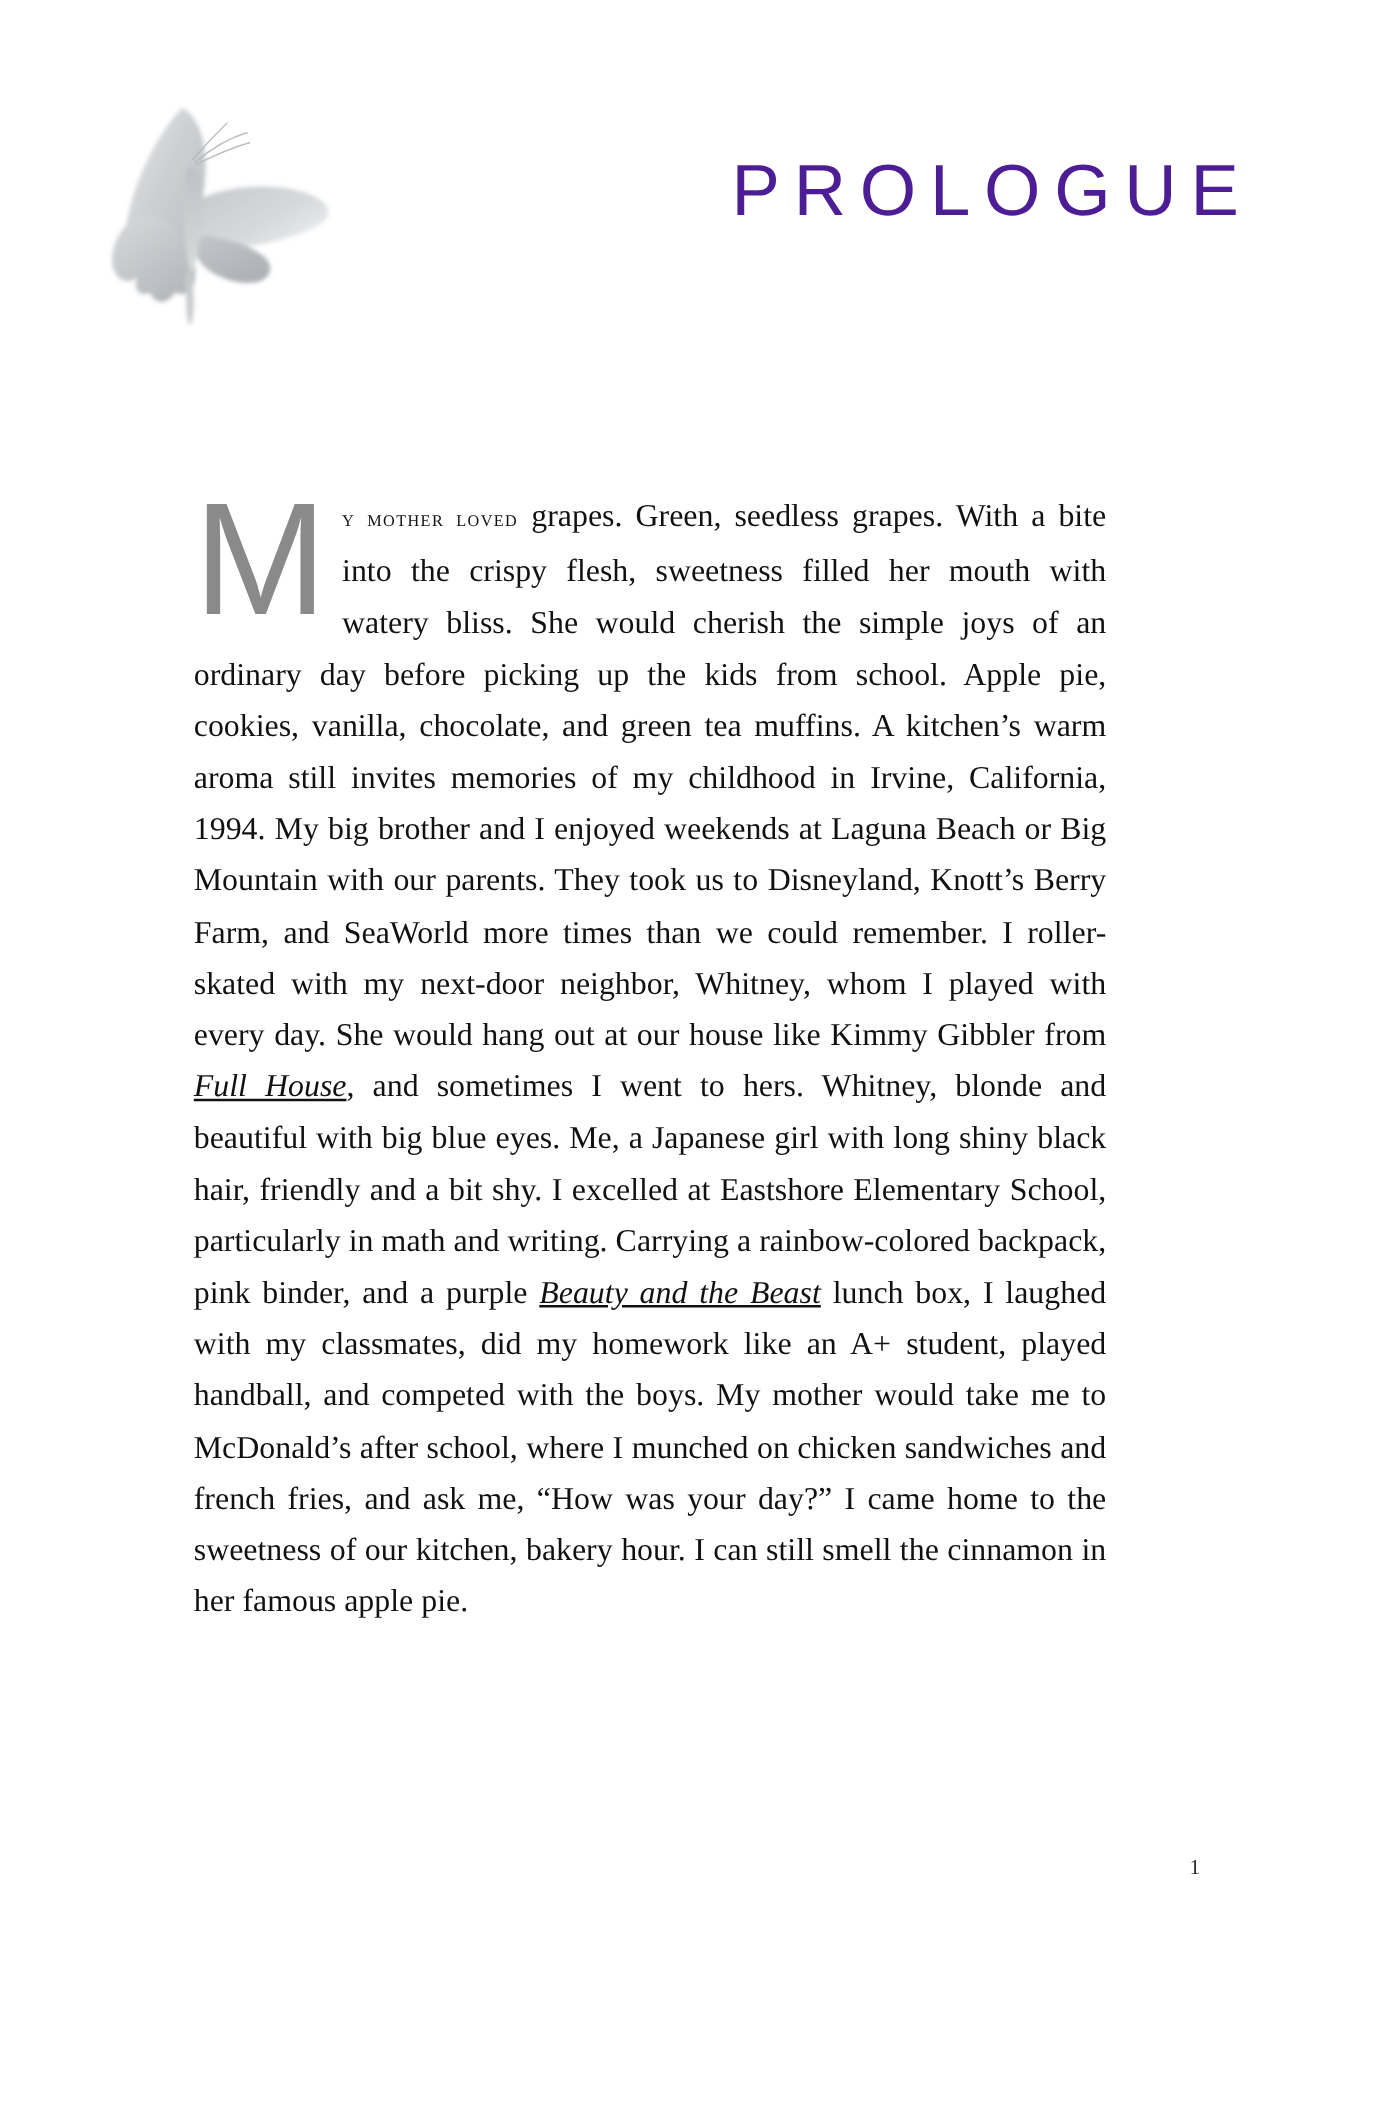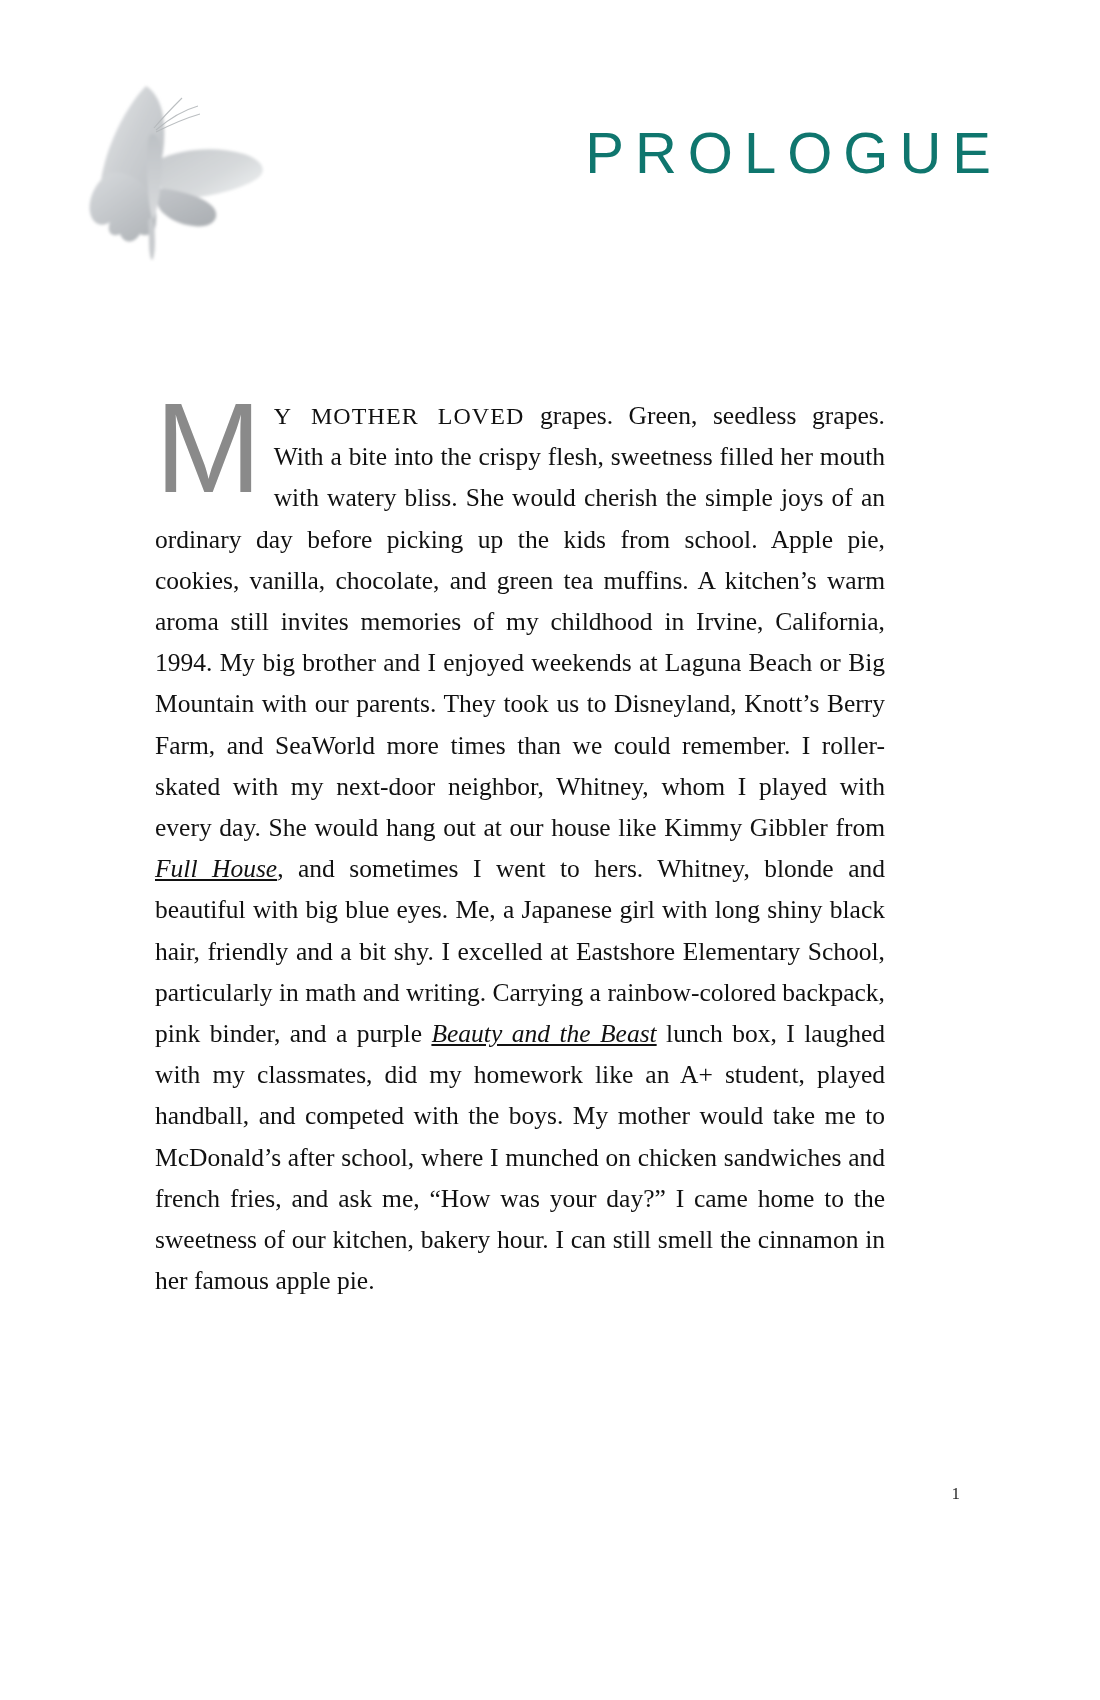--- a/index.html
+++ b/index.html
@@ -45,21 +45,21 @@
   }
 
   .chapter-title {
     position: absolute;
     right: 98px;
     top: 124px;
     font-family: "Liberation Sans", "DejaVu Sans", sans-serif;
     font-size: 58px;
     font-weight: 300;
     letter-spacing: 11px;
-    color: #0f766e;
+    color: #4c1d95;
     line-height: 1;
     white-space: nowrap;
   }
 
   
   .content {
     position: absolute;
     left: 155px;
     top: 392px;
     width: 730px;
@@ -82,21 +82,21 @@
     font-size: 128px;
     line-height: 0.78;
     color: #8a8a8a;
     margin: 6px 14px 0 0;
     padding: 0;
     letter-spacing: -2px;
   }
 
   .smallcaps {
     font-variant: small-caps;
-    font-size: 34px;
+    font-size: 18px;
     letter-spacing: 1.1px;
   }
 
   .title-italic {
     font-style: italic;
     text-decoration: underline;
   }
 
   
   .page-number {

